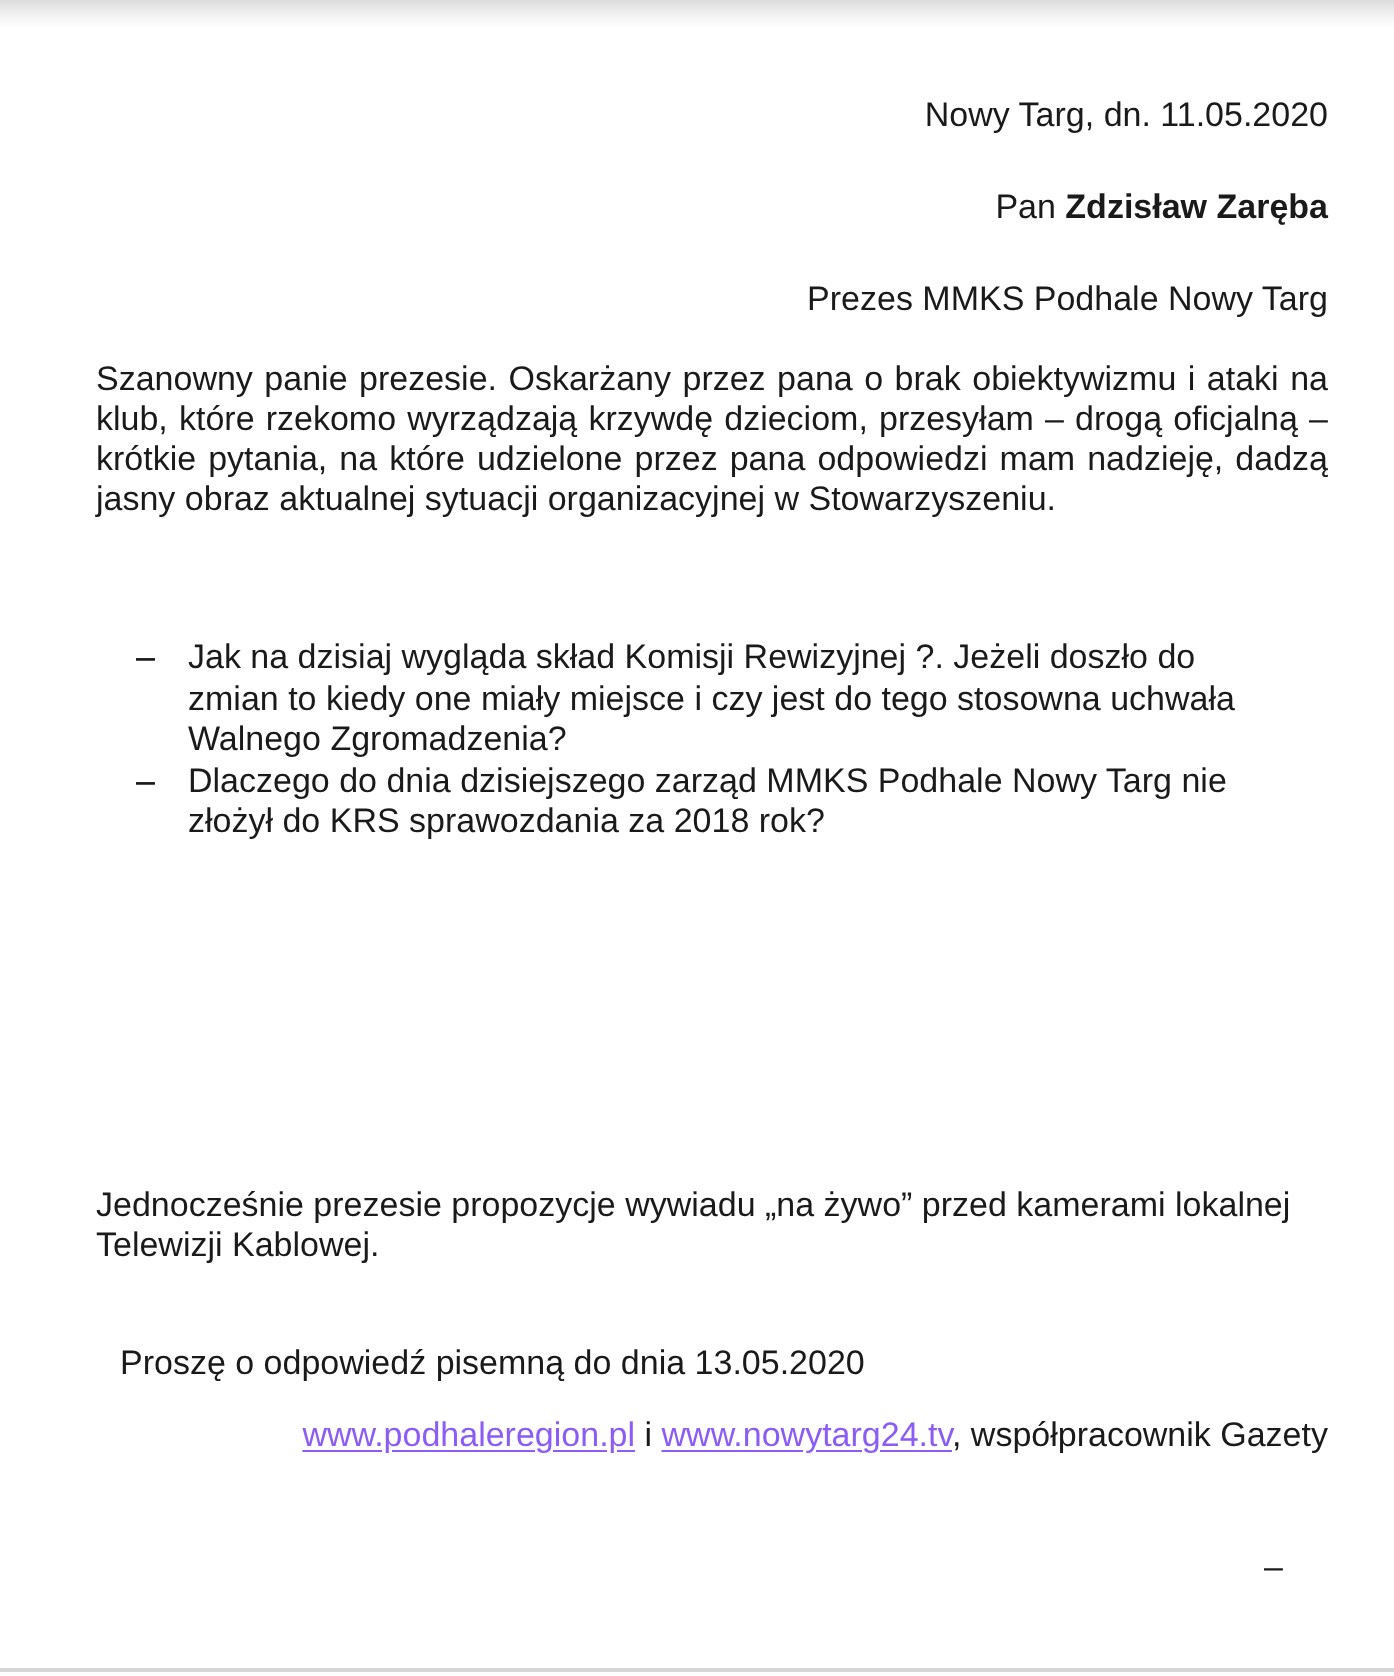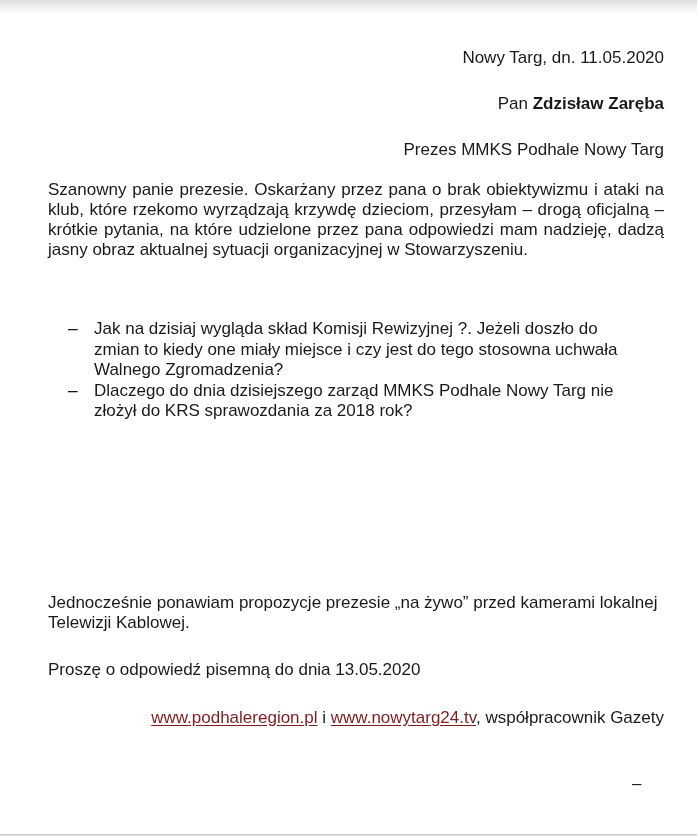--- a/index.html
+++ b/index.html
@@ -82,35 +82,35 @@
       width: 616px;
       line-height: 20px;
       margin: 0;
     }
     .p-deadline {
       position: absolute;
       top: 660px;
       left: 0;
       width: 616px;
       line-height: 20px;
-      margin: 0;
+      margin: 12px;
     }
     .signature {
       position: absolute;
       top: 707px;
       right: 0;
       width: 616px;
       text-align: right;
       line-height: 21px;
       margin: 0;
     }
     .signature .line { display: block; white-space: nowrap; }
     .signature .line3 { padding-right: 4px; }
     .signature a {
-      color: #7f1d1d;
+      color: #8b5cf6;
       text-decoration: underline;
       text-underline-offset: 2px;
     }
     .trailing-dash {
       position: absolute;
       top: 774px;
       left: 632px;
       line-height: 20px;
     }
   </style>
@@ -139,21 +139,21 @@
     </li>
     <li>
       <span class="dash">–</span>
     </li>
     <li>
       <span class="dash">–</span>
       <span class="qtext">Dlaczego do dnia dzisiejszego zarząd MMKS Podhale Nowy Targ nie złożył do KRS sprawozdania za 2018 rok?</span>
     </li>
   </ul>
 
-  <p class="p-interview">Jednocześnie ponawiam propozycje prezesie „na żywo” przed kamerami lokalnej Telewizji Kablowej.</p>
+  <p class="p-interview">Jednocześnie prezesie propozycje wywiadu „na żywo” przed kamerami lokalnej Telewizji Kablowej.</p>
 
   <p class="p-deadline">Proszę o odpowiedź pisemną do dnia 13.05.2020</p>
 
   <div class="signature">
     <span class="line"><a>www.podhaleregion.pl</a><span> i </span><a>www.nowytarg24.tv</a><span>, współpracownik Gazety</span></span>
   </div>
 </div>
 
 <div class="trailing-dash">–</div>
 

